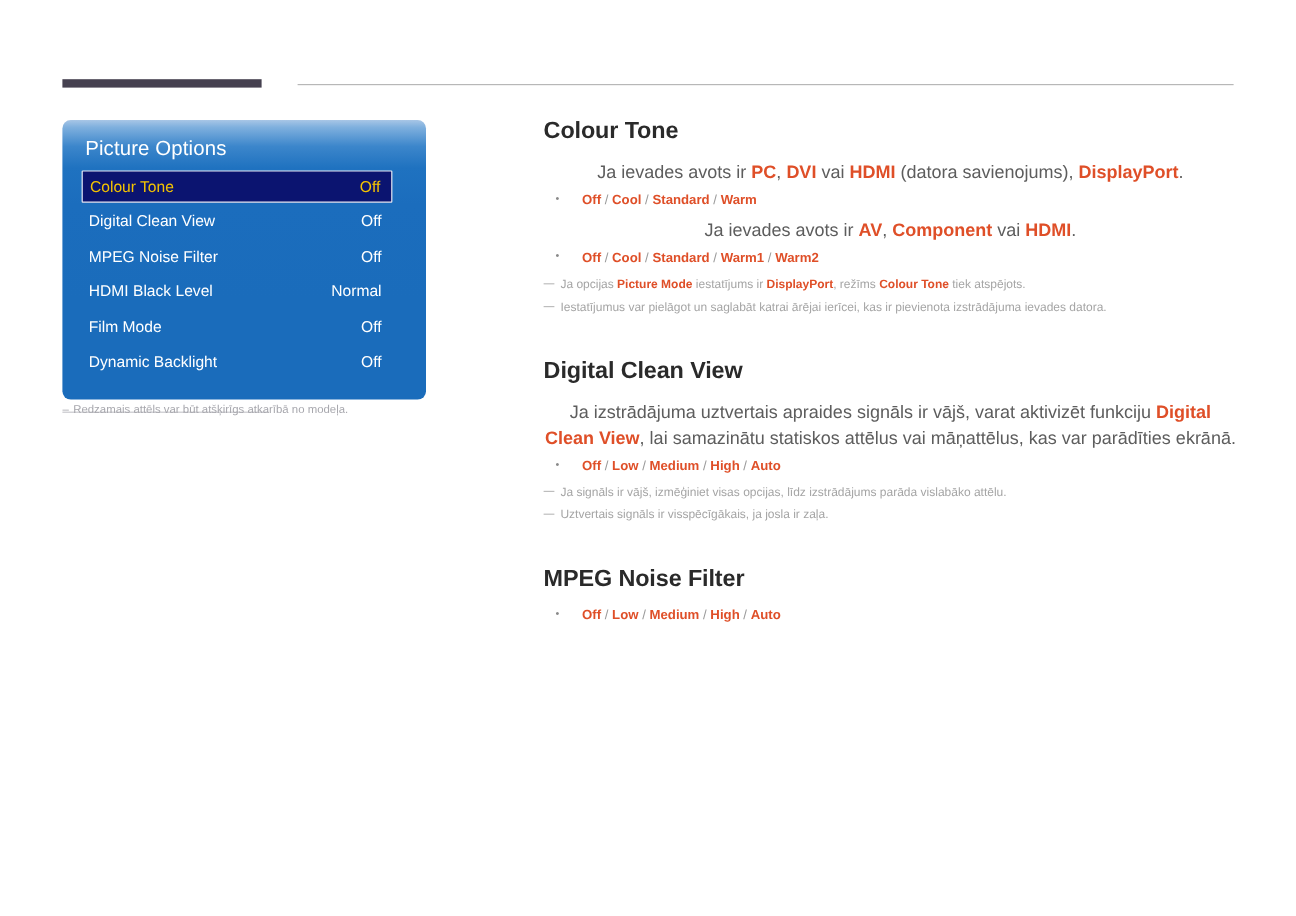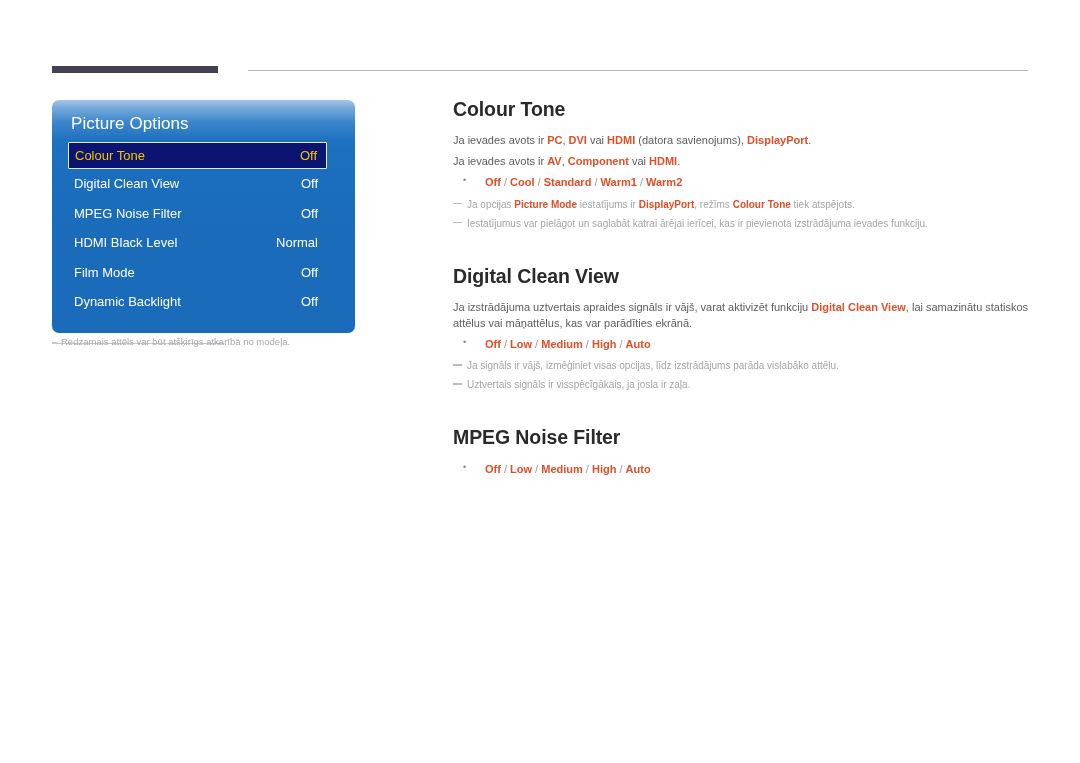--- a/index.html
+++ b/index.html
@@ -147,24 +147,25 @@
     font-size: 19.5px;
     font-weight: bold;
     color: #2a2a2a;
     letter-spacing: -0.1px;
     margin: 0 0 12px 0;
     line-height: 1.2;
   }
   .sec-head.spaced { margin-top: 34px; }
 
   .para {
-    font-size: 11px;
+    font-size: 15px;
     color: #5d5d5d;
     line-height: 1.45;
     margin: 0 0 5px 0;
+    text-align: center;
   }
   .para b, .para .hl {
     color: #df4f28;
     font-weight: bold;
   }
 
   .bullet {
     position: relative;
     font-size: 11px;
     color: #df4f28;
@@ -263,28 +264,29 @@
   </div>
 
 </div>
 
 <div class="right-col">
 
   <h2 class="sec-head">Colour Tone</h2>
 
   <p class="para"><span>Ja ievades avots ir </span><b>PC</b><span>, </span><b>DVI</b><span> vai </span><b>HDMI</b><span> (datora savienojums), </span><b>DisplayPort</b><span>.</span></p>
 
+  <div class="bullet"><span>Off</span><span class="sep"> / </span><span>Cool</span><span class="sep"> / </span><span>Standard</span><span class="sep"> / </span><span>Warm</span></div>
 
   <p class="para"><span>Ja ievades avots ir </span><b>AV</b><span>, </span><b>Component</b><span> vai </span><b>HDMI</b><span>.</span></p>
 
   <div class="bullet"><span>Off</span><span class="sep"> / </span><span>Cool</span><span class="sep"> / </span><span>Standard</span><span class="sep"> / </span><span>Warm1</span><span class="sep"> / </span><span>Warm2</span></div>
 
   <p class="note"><span>Ja opcijas </span><b>Picture Mode</b><span> iestatījums ir </span><b>DisplayPort</b><span>, režīms </span><b>Colour Tone</b><span> tiek atspējots.</span></p>
 
-  <p class="note">Iestatījumus var pielāgot un saglabāt katrai ārējai ierīcei, kas ir pievienota izstrādājuma ievades funkciju.</p>
+  <p class="note">Iestatījumus var pielāgot un saglabāt katrai ārējai ierīcei, kas ir pievienota izstrādājuma ievades datora.</p>
 
   <h2 class="sec-head spaced">Digital Clean View</h2>
 
   <p class="para"><span>Ja izstrādājuma uztvertais apraides signāls ir vājš, varat aktivizēt funkciju </span><b>Digital Clean View</b><span>, lai samazinātu statiskos attēlus vai māņattēlus, kas var parādīties ekrānā.</span></p>
 
   <div class="bullet"><span>Off</span><span class="sep"> / </span><span>Low</span><span class="sep"> / </span><span>Medium</span><span class="sep"> / </span><span>High</span><span class="sep"> / </span><span>Auto</span></div>
 
   <p class="note">Ja signāls ir vājš, izmēģiniet visas opcijas, līdz izstrādājums parāda vislabāko attēlu.</p>
   <p class="note">Uztvertais signāls ir visspēcīgākais, ja josla ir zaļa.</p>
 

